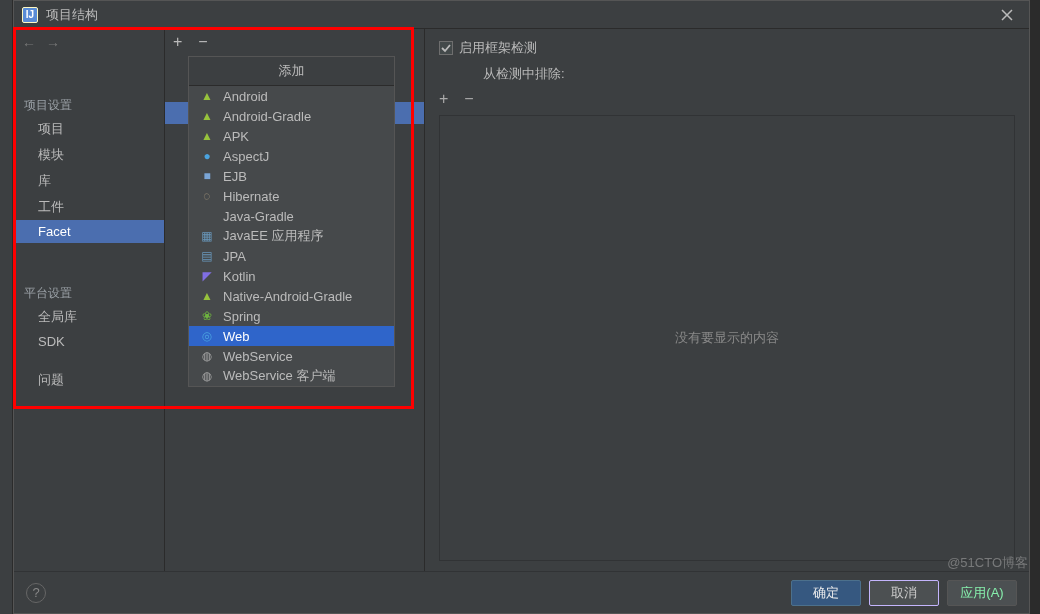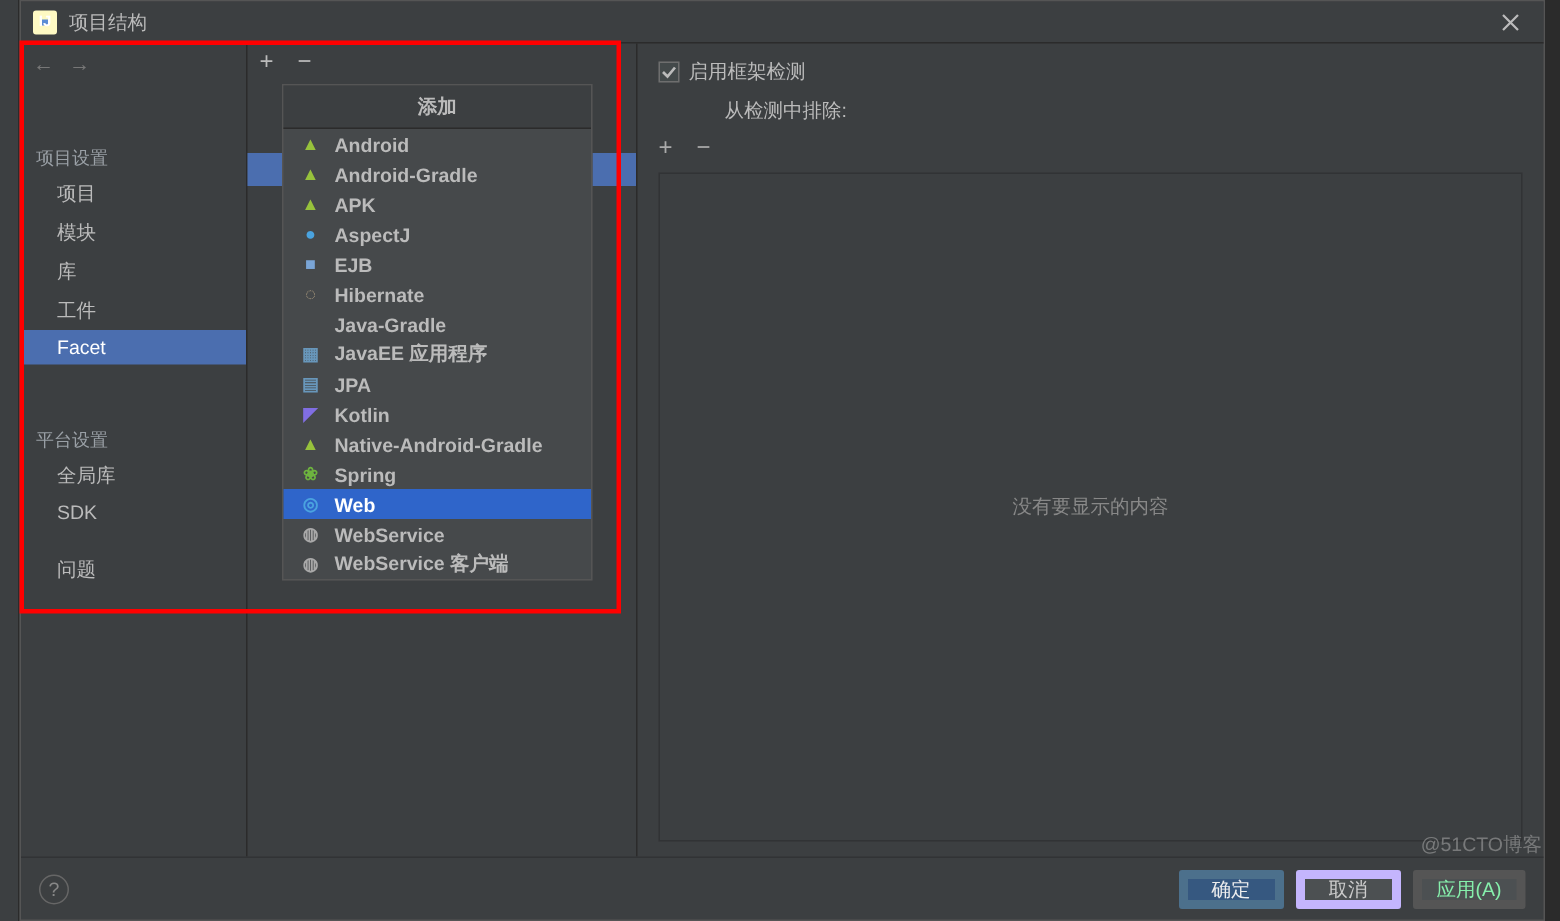--- a/index.html
+++ b/index.html
@@ -1,20 +1,20 @@
 <!DOCTYPE html>
 <html><head>
   <meta charset="utf-8">
   <style>
     * { margin: 0; padding: 0; box-sizing: border-box; }
     body { width: 1040px; height: 614px; font-family: "Microsoft YaHei", "PingFang SC", sans-serif; font-size: 13px; color: #bbb; background: #2b2b2b; overflow: hidden; position: relative; }
     .left-strip { position: absolute; left: 0; top: 0; bottom: 0; width: 13px; background: #3c3f41; border-right: 1px solid #2b2b2b; }
     .dialog { position: absolute; left: 13px; top: 0; right: 10px; bottom: 0; background: #3c3f41; border: 1px solid #555; display: flex; flex-direction: column; }
     .titlebar { height: 28px; background: #3c3f41; border-bottom: 1px solid #2b2b2b; display: flex; align-items: center; padding: 0 8px; }
-    .titlebar .icon { width: 16px; height: 16px; background: #5a8cd6; border: 6px solid #fef9c3; margin-right: 8px; display:flex; align-items:center; justify-content:center; color:#fff; font-size:10px; font-weight:bold; border-radius:2px; }
+    .titlebar .icon { width: 16px; height: 16px; background: #5a8cd6; border: 1px solid #fef9c3; margin-right: 8px; display:flex; align-items:center; justify-content:center; color:#fff; font-size:10px; font-weight:bold; border-radius:2px; }
     .titlebar .title { flex: 1; }
     .titlebar .close { width: 28px; height: 28px; display: flex; align-items: center; justify-content: center; cursor: pointer; }
     .titlebar .close svg { width: 12px; height: 12px; }
 
     .body { flex: 1; display: flex; }
 
     .left-col { width: 151px; display: flex; flex-direction: column; border-right: 1px solid #2b2b2b; }
     .navbar { height: 26px; display: flex; align-items: center; padding: 0 8px; gap: 10px; }
     .navbar .arrow { color: #777; font-size: 14px; line-height: 1; cursor: default; }
     .section-label { padding: 6px 10px 2px; color: #9aa0a6; font-size: 12px; margin-top: 36px; }
@@ -32,26 +32,26 @@
     .checkbox { width: 14px; height: 14px; border: 1px solid #6e6e6e; background: #43494a; display: flex; align-items: center; justify-content: center; }
     .checkbox svg { width: 10px; height: 10px; }
     .exclude-label { margin-bottom: 4px; margin-left: 44px; }
     .exclude-toolbar { display:flex; gap: 16px; padding: 4px 0 8px; color:#aaa; }
     .exclude-toolbar .plus, .exclude-toolbar .minus { font-size: 16px; line-height: 1; cursor: pointer; }
     .detail-panel { flex:1; border: 1px solid #313335; background: #3c3f41; display:flex; align-items:center; justify-content:center; color:#888; }
 
     .footer { height: 42px; border-top: 1px solid #313335; display: flex; align-items:center; padding: 0 12px; }
     .help { width: 20px; height: 20px; border: 1px solid #666; border-radius: 50%; display:flex; align-items:center; justify-content:center; color:#888; cursor:pointer; }
     .footer .spacer { flex: 1; }
-    .btn { min-width: 70px; height: 26px; border: 6px solid #c4b5fd; background: #4c5052; color: #ccc; display:flex; align-items:center; justify-content:center; margin-left:8px; cursor:pointer; border-radius:2px; padding: 0 10px; }
+    .btn { min-width: 70px; height: 26px; border: 1px solid #c4b5fd; background: #4c5052; color: #ccc; display:flex; align-items:center; justify-content:center; margin-left:8px; cursor:pointer; border-radius:2px; padding: 0 10px; }
     .btn.primary { background: #365880; border-color:#4c708c; color:#eee; }
     .btn.disabled { color:#86efac; border-color:#555; cursor:default; }
 
     
-    .popup { position: absolute; left: 188px; top: 56px; width: 207px; background: #46494b; border: 1px solid #555; font-weight: bold; }
+    .popup { position: absolute; left: 188px; top: 56px; width: 207px; background: #46494b; border: 1px solid #555; }
     .popup-title { text-align: center; padding: 5px 0; background: #3c3f41; border-bottom: 1px solid #2b2b2b; }
     .popup-item { display: flex; align-items: center; gap: 8px; padding: 2px 10px; cursor: pointer; height: 20px; }
     .popup-item.selected { background: #2f65ca; color: #fff; }
     .pic { width: 16px; height: 16px; display:flex; align-items:center; justify-content:center; }
 
     .red-box { position: absolute; left: 13px; top: 27px; width: 401px; height: 382px; border: 3px solid #f00; pointer-events: none; }
 
     .watermark { position:absolute; right:12px; bottom:42px; font-size:13px; color:rgba(170,170,170,0.55); }
   </style>
 </head>

